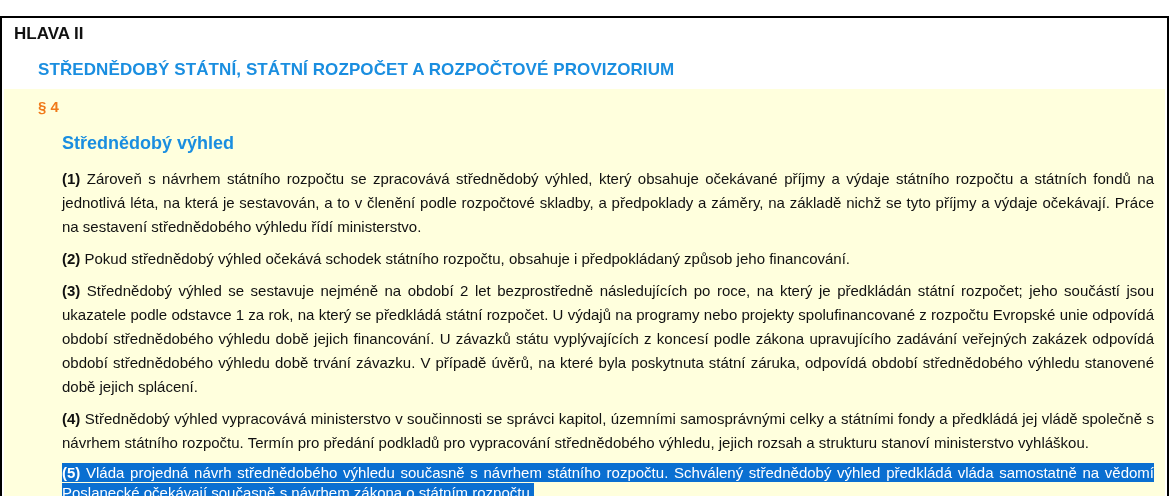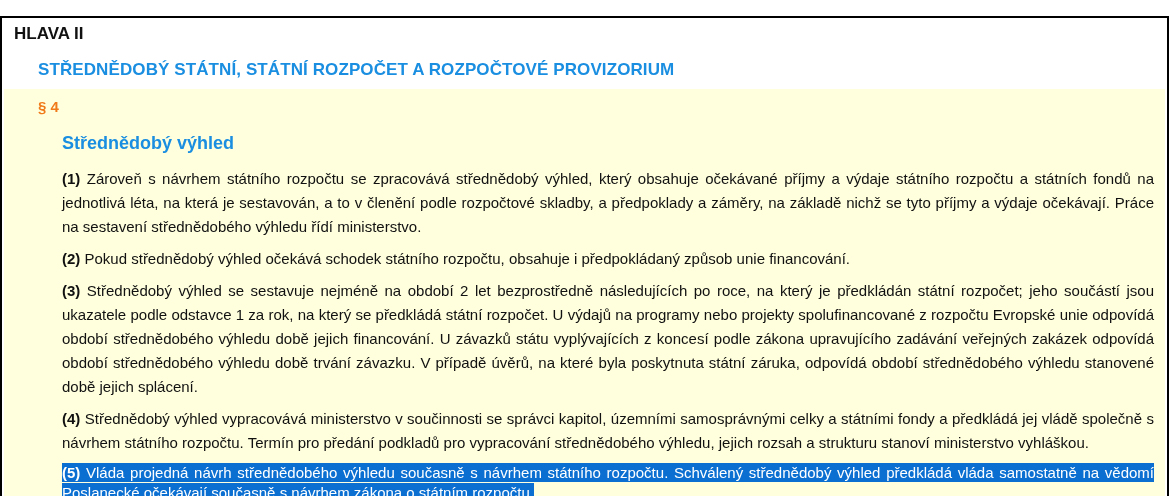--- a/index.html
+++ b/index.html
@@ -107,21 +107,21 @@
 
   <div class="section">
     <div class="par-num">§ 4</div>
     <div class="par-title">Střednědobý výhled</div>
 
     <div class="paras">
       <p class="para">
         <span class="num">(1)</span><span> Zároveň s návrhem státního rozpočtu se zpracovává střednědobý výhled, který obsahuje očekávané příjmy a výdaje státního rozpočtu a státních fondů na jednotlivá léta, na která je sestavován, a to v členění podle rozpočtové skladby, a předpoklady a záměry, na základě nichž se tyto příjmy a výdaje očekávají. Práce na sestavení střednědobého výhledu řídí ministerstvo.</span>
       </p>
       <p class="para">
-        <span class="num">(2)</span><span> Pokud střednědobý výhled očekává schodek státního rozpočtu, obsahuje i předpokládaný způsob unie financování.</span>
+        <span class="num">(2)</span><span> Pokud střednědobý výhled očekává schodek státního rozpočtu, obsahuje i předpokládaný způsob jeho financování.</span>
       </p>
       <p class="para">
         <span class="num">(3)</span><span> Střednědobý výhled se sestavuje nejméně na období 2 let bezprostředně následujících po roce, na který je předkládán státní rozpočet; jeho součástí jsou ukazatele podle odstavce 1 za rok, na který se předkládá státní rozpočet. U výdajů na programy nebo projekty spolufinancované z rozpočtu Evropské unie odpovídá období střednědobého výhledu době jejich financování. U závazků státu vyplývajících z koncesí podle zákona upravujícího zadávání veřejných zakázek odpovídá období střednědobého výhledu době trvání závazku. V případě úvěrů, na které byla poskytnuta státní záruka, odpovídá období střednědobého výhledu stanovené době jejich splácení.</span>
       </p>
       <p class="para">
         <span class="num">(4)</span><span> Střednědobý výhled vypracovává ministerstvo v součinnosti se správci kapitol, územními samosprávnými celky a státními fondy a předkládá jej vládě společně s návrhem státního rozpočtu. Termín pro předání podkladů pro vypracování střednědobého výhledu, jejich rozsah a strukturu stanoví ministerstvo vyhláškou.</span>
       </p>
       <p class="selected-wrap">
         <span class="sel"><span class="num">(5)</span><span> Vláda projedná návrh střednědobého výhledu současně s návrhem státního rozpočtu. Schválený střednědobý výhled předkládá vláda samostatně na vědomí Poslanecké očekávají současně s návrhem zákona o státním rozpočtu.</span></span>
       </p>

